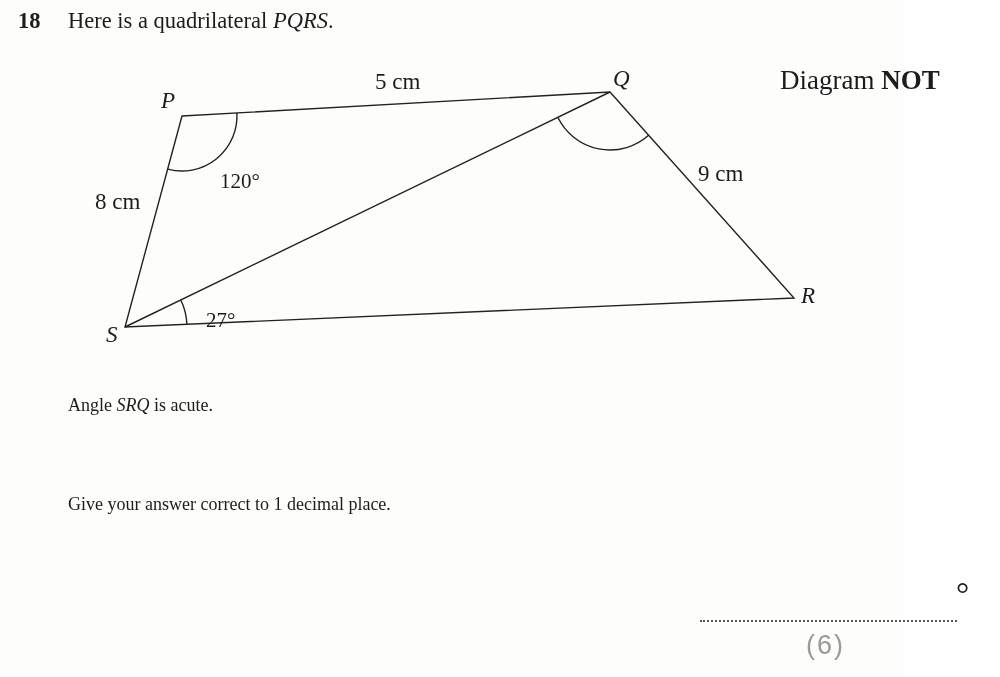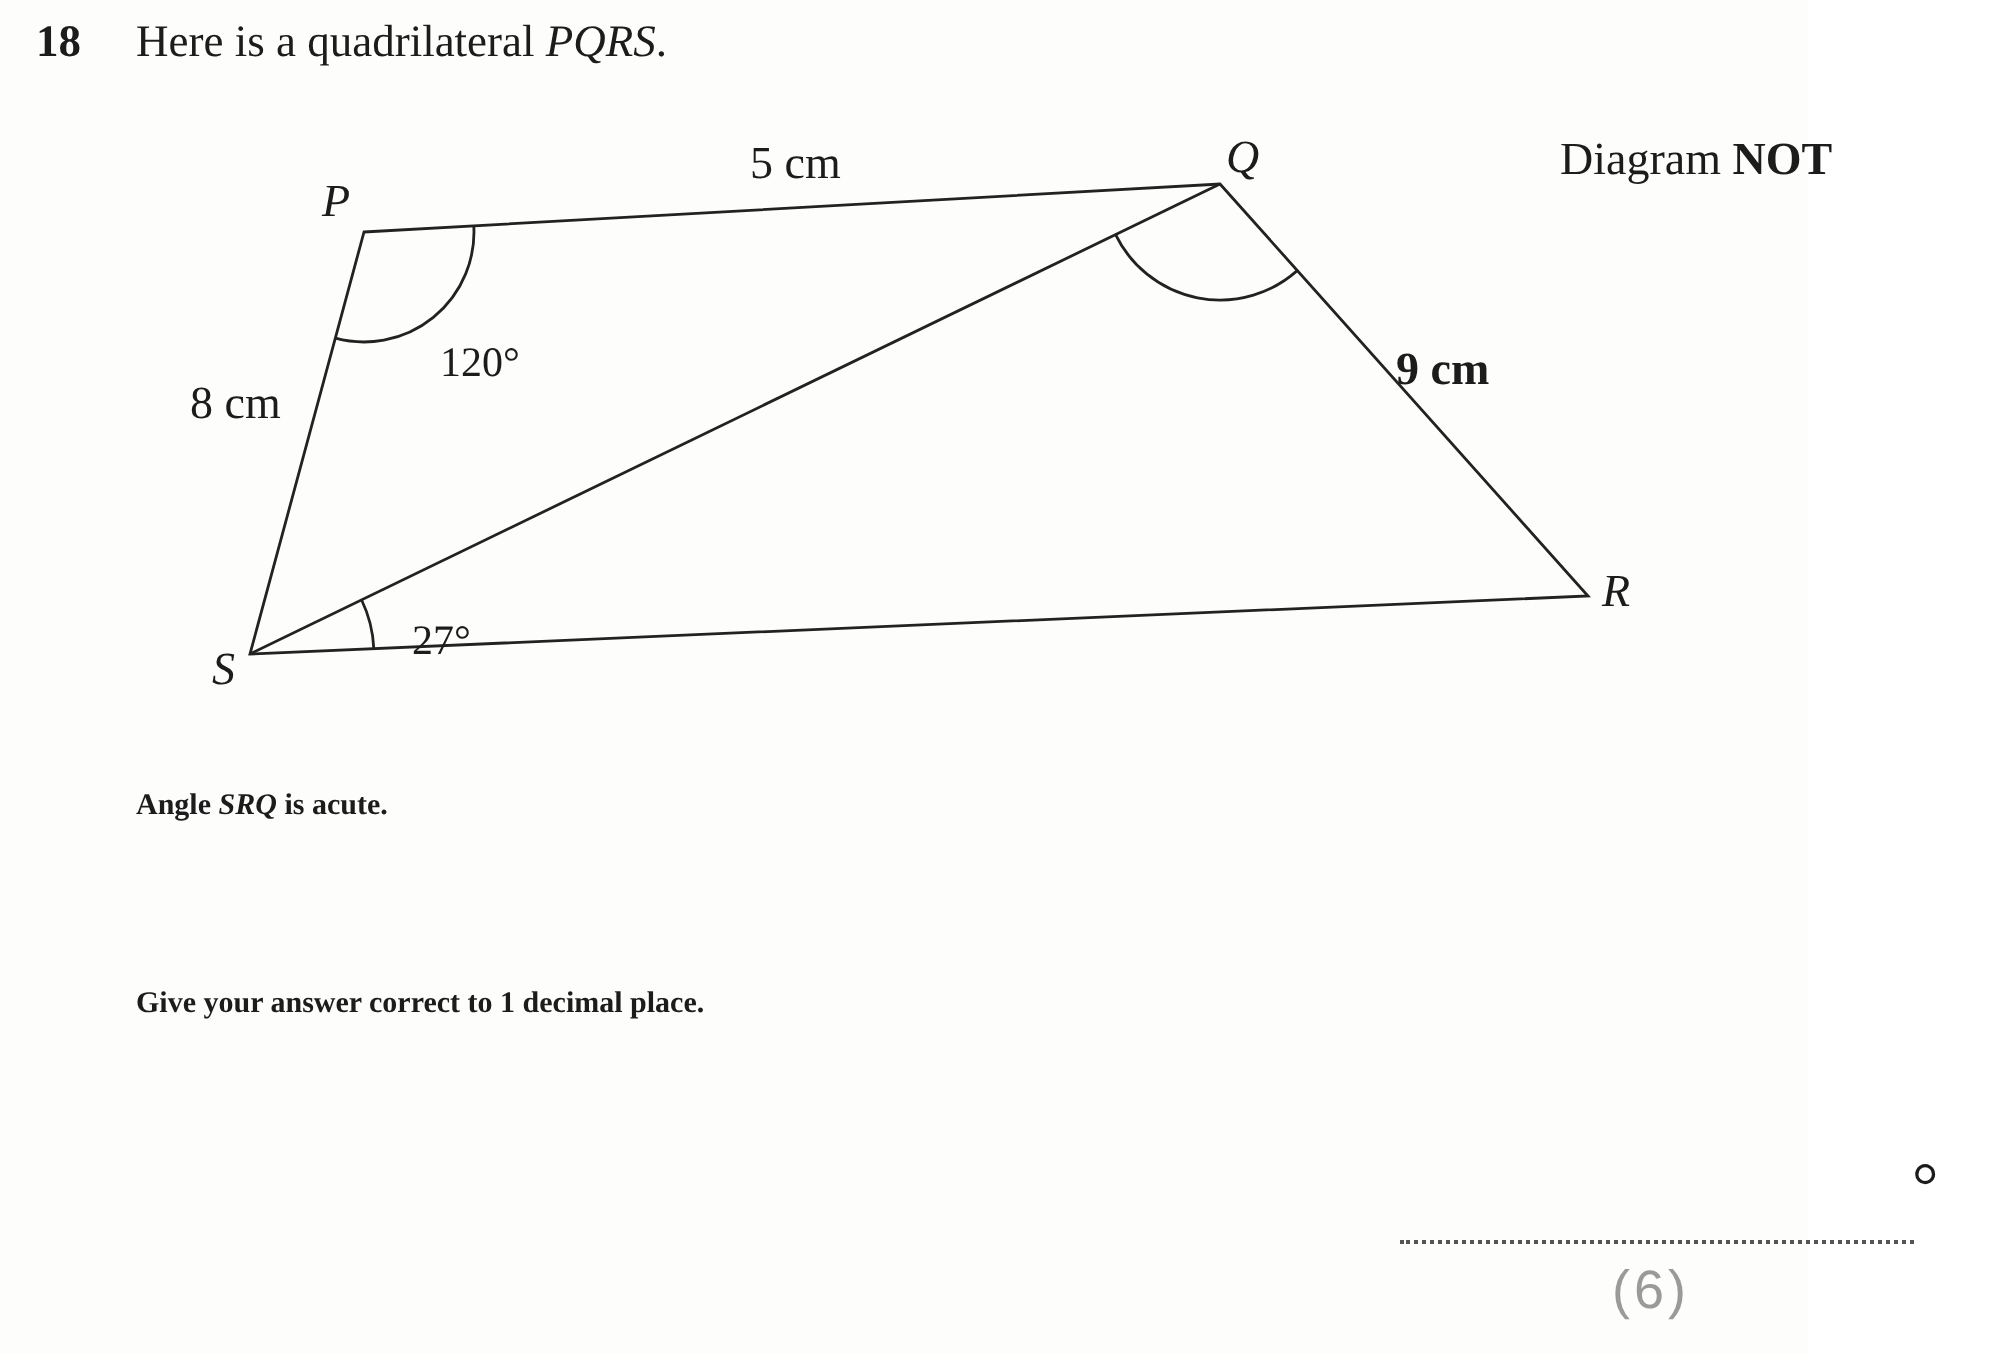--- a/index.html
+++ b/index.html
@@ -30,29 +30,29 @@
   
   .vlabel { font-size: 23px; font-style: italic; }
   .slabel { font-size: 23px; }
   .alabel { font-size: 21px; margin-top: 16px; }
   #label-p { left: 161px; top: 88px; }
   #label-q { left: 613px; top: 66px; }
   #label-r { left: 801px; top: 283px; }
   #label-s { left: 106px; top: 322px; }
   #side-pq { left: 375px; top: 69px; }
   #side-ps { left: 95px;  top: 189px; }
-  #side-qr { left: 698px; top: 172px; font-weight: bold; }
+  #side-qr { left: 698px; top: 161px; }
   #angle-p { left: 220px; top: 153px; }
   #angle-s { left: 206px; top: 292px; }
 
   
-  #diagram-note { left: 780px; top: 64px; font-size: 23px; line-height: 32px; white-space: nowrap; }
+  #diagram-note { left: 780px; top: 64px; font-size: 27px; line-height: 32px; white-space: nowrap; }
 
   
-  .body-line { font-size: 15px; left: 68px; font-weight: bold; }
+  .body-line { font-size: 18px; left: 68px; }
   #body-line-1 { top: 395px; }
   #body-line-2 { top: 452px; }
   #body-line-3 { top: 494px; }
 
   
   #answer-degree { left: 956px; top: 578px; font-size: 33px; line-height: 1; }
   #answer-line {
     left: 700px; top: 610px; width: 257px; height: 10px;
     border-bottom: 2px dotted #555;
   }

